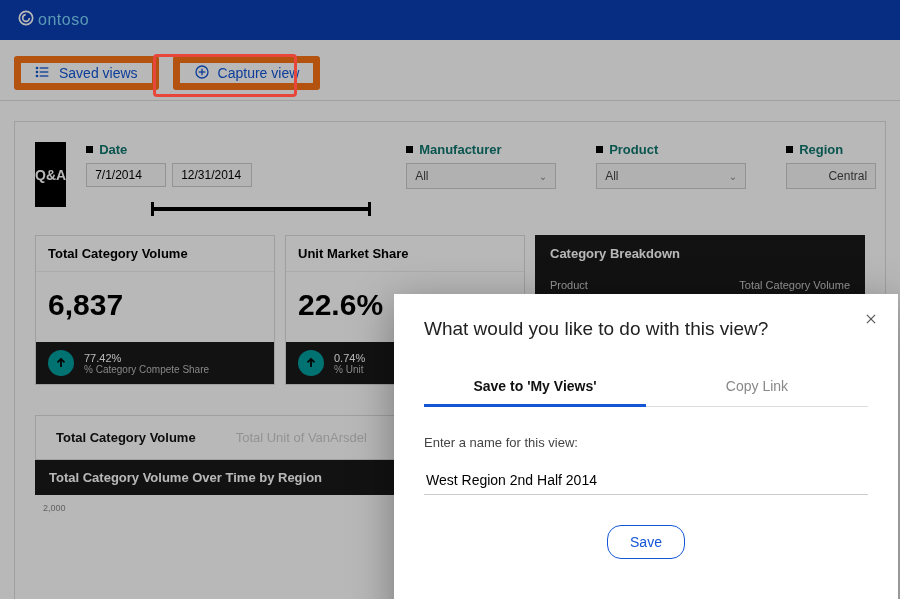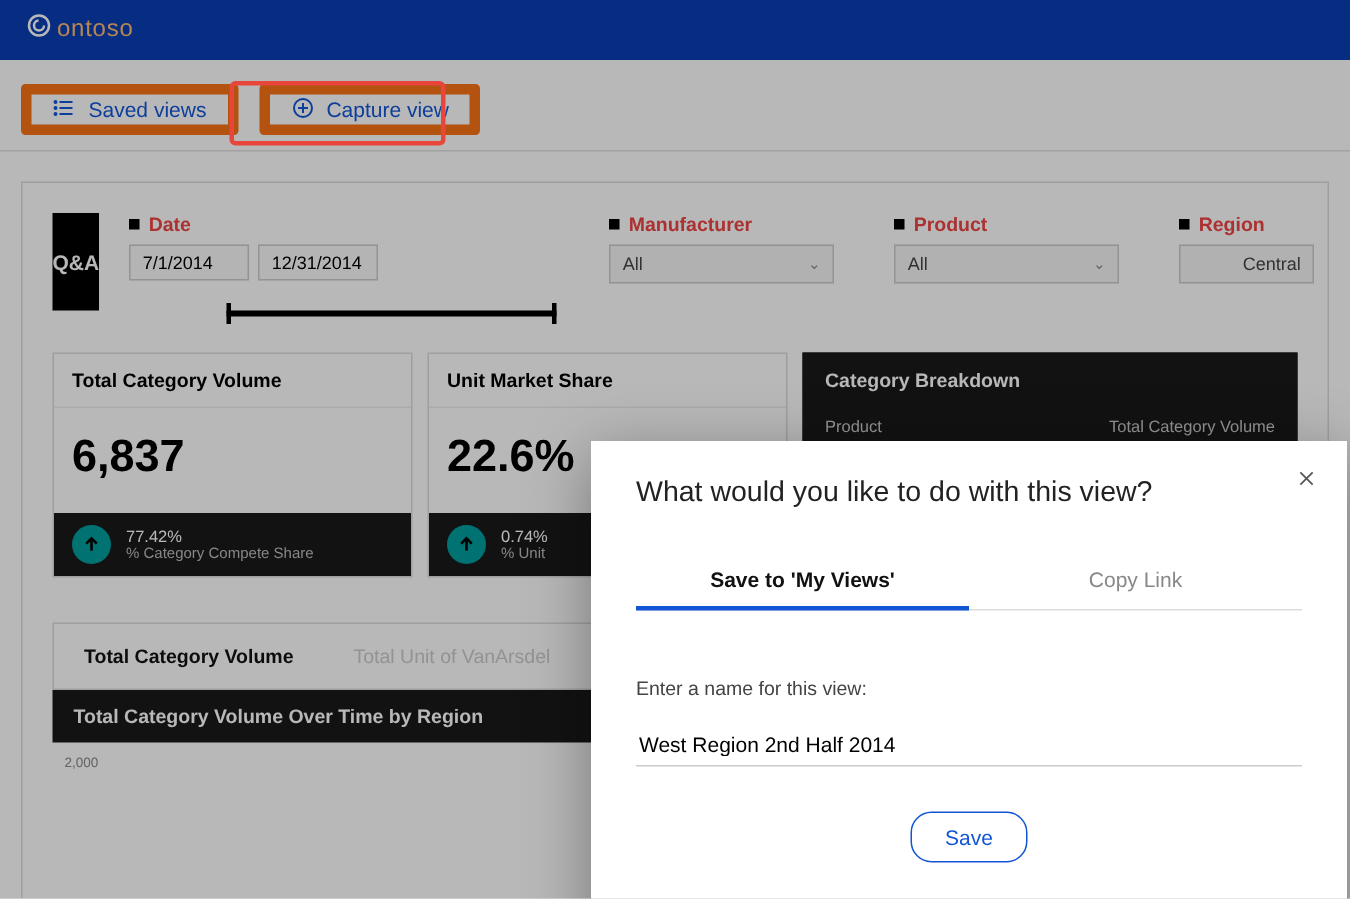--- a/index.html
+++ b/index.html
@@ -1,35 +1,35 @@
 <!DOCTYPE html>
 <html><head>
 <meta charset="utf-8">
 <style>
   * { box-sizing: border-box; margin: 0; padding: 0; font-family: "Segoe UI", Arial, sans-serif; }
   body { width: 900px; height: 599px; overflow: hidden; background: #fff; position: relative; }
   .overlay { position: absolute; inset: 0; background: rgba(0,0,0,0.28); z-index: 5; pointer-events: none; }
 
   .topbar { background: #0A3FB4; height: 40px; display: flex; align-items: center; padding: 0 16px; }
-  .brand { color: #fdba74; font-size: 16px; letter-spacing: 0.5px; display: flex; align-items: center; gap: 2px; }
+  .brand { color: #7dd3fc; font-size: 16px; letter-spacing: 0.5px; display: flex; align-items: center; gap: 2px; }
   .brand-c { font-size: 20px; font-weight: 500; }
 
   .actionbar { padding: 16px 14px 10px; display: flex; gap: 14px; border-bottom: 1px solid #e0e0e0; }
   .pill-btn { display: inline-flex; align-items: center; gap: 8px; height: 34px; padding: 0 14px; border: 7px solid #f97316; color: #1256D6; background: #fff; border-radius: 3px; font-size: 14px; cursor: pointer; }
   .pill-btn svg { width: 16px; height: 16px; }
   .highlight-ring { position: absolute; border: 3px solid #E8463B; border-radius: 4px; z-index: 6; pointer-events: none; }
 
   .report { padding: 20px 14px 0; }
   .report-inner { border: 1px solid #ddd; padding: 20px; height: 500px; position: relative; }
 
   .row1 { display: flex; gap: 20px; align-items: flex-start; }
   .qna { width: 90px; height: 65px; background: #000; color: #fff; display: flex; align-items: center; justify-content: center; font-weight: 600; font-size: 14px; }
 
   .filter { display: flex; flex-direction: column; gap: 6px; }
-  .filter-label { font-size: 13px; font-weight: 600; color: #ef4444; display: flex; align-items: center; gap: 6px; }
+  .filter-label { font-size: 13px; font-weight: 600; color: #0f766e; display: flex; align-items: center; gap: 6px; }
   .filter-label::before { content: ""; width: 7px; height: 7px; background: #000; display: inline-block; }
   .date-boxes { display: flex; gap: 6px; }
   .datebox { border: 1px solid #ccc; background: #fafafa; font-size: 12px; padding: 4px 8px; width: 80px; }
   .date-slider { margin-top: 14px; height: 4px; background: #000; position: relative; width: 220px; margin-left: 65px; }
   .date-slider::before, .date-slider::after { content:""; position:absolute; width:3px; height:14px; background:#000; top:-5px; }
   .date-slider::before { left:0; }
   .date-slider::after { right:0; }
   .dropdown { border: 1px solid #ccc; background: #f6f6f6; font-size: 12px; padding: 5px 8px; width: 150px; display: flex; justify-content: space-between; align-items: center; color: #444; }
   .chev { font-size: 10px; color: #888; }
 
@@ -54,21 +54,21 @@
   .axis { font-size: 9px; color: #888; padding: 8px 0 0 8px; }
 
   
   .modal { position: absolute; z-index: 10; background: #fff; box-shadow: 0 10px 40px rgba(0,0,0,0.35); left: 394px; top: 294px; width: 504px; height: 368px; padding: 24px 30px; }
   .modal-title { font-size: 19px; color: #222; }
   .modal-close { position: absolute; top: 18px; right: 20px; cursor: pointer; color: #666; }
   .modal-close svg { width: 14px; height: 14px; }
   .modal-tabs { display: flex; margin-top: 28px; border-bottom: 1px solid #ddd; }
   .mtab { flex: 1; text-align: center; padding: 10px 0; font-size: 14px; color: #888; cursor: pointer; }
   .mtab.active { color: #111; font-weight: 600; border-bottom: 3px solid #1256D6; margin-bottom: -1px; }
-  .field-label { font-size: 13px; color: #444; margin-top: 44px; }
+  .field-label { font-size: 13px; color: #444; margin-top: 28px; }
   .text-input { width: 100%; border: none; border-bottom: 1px solid #ccc; font-size: 14px; padding: 8px 2px 6px; margin-top: 14px; outline: none; color: #000000; }
   .save-row { text-align: center; margin-top: 30px; }
   .save-btn { border: 1px solid #1256D6; color: #1256D6; background: #fff; padding: 8px 22px; font-size: 14px; border-radius: 14px; cursor: pointer; }
 </style>
 </head>
 <body>
 
 <div class="overlay"></div>
 
 <div class="highlight-ring" style="left:153px; top:54px; width:144px; height:43px;"></div>

